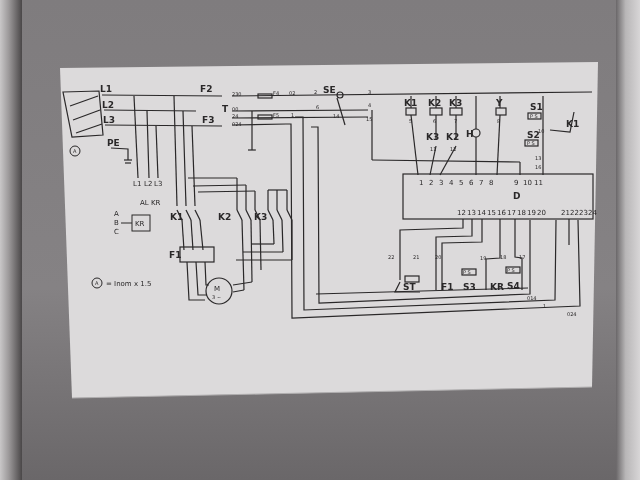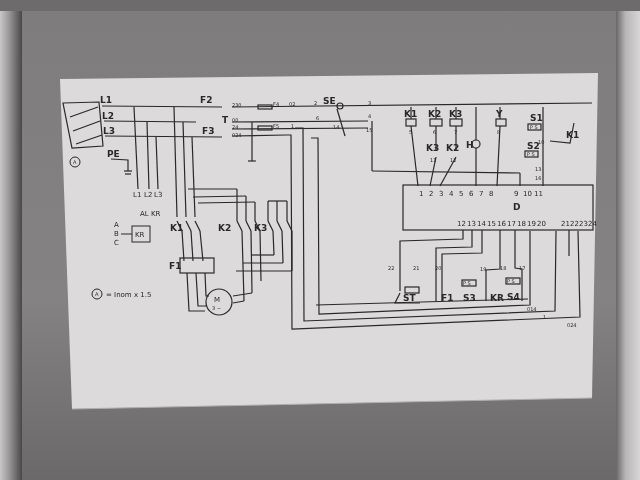--- a/index.html
+++ b/index.html
@@ -1,16 +1,16 @@
 <!DOCTYPE html>
 <html><head>
 <meta charset="utf-8">
 <style>
   html, body { margin:0; padding:0; width:640px; height:480px; overflow:hidden; background:#6e6b6c; }
-  .scene { position:relative; width:640px; height:451px; background:linear-gradient(90deg,#5d5a5b 0%,#7b787a 8%,#8a8789 40%,#8d8a8c 70%,#7a7779 100%);margin-top:11px; }
+  .scene { position:relative; width:640px; height:451px; background:linear-gradient(90deg,#5d5a5b 0%,#7b787a 8%,#8a8789 40%,#8d8a8c 70%,#7a7779 100%); }
   .left-edge { position:absolute; left:0; top:0; width:22px; height:480px; background:linear-gradient(90deg,#c9c7c8 0%,#9c999a 40%,#4a4748 100%); }
   .panel { position:absolute; left:18px; top:0; width:606px; height:480px; background:linear-gradient(180deg,#7f7c7e 0%,#858284 60%,#6a6769 100%); }
   .right-strip { position:absolute; right:0; top:0; width:24px; height:480px; background:linear-gradient(90deg,#6a6769 0%,#b8b6b7 40%,#d8d6d7 100%); }
   .sheet { position:absolute; left:0; top:0; width:640px; height:480px; }
   svg text { font-family:"DejaVu Sans", sans-serif; fill:#2a2829; }
   .lbl { font-size:9px; font-weight:bold; }
   .sm { font-size:5px; }
   .md { font-size:7px; }
 </style>
 </head>

